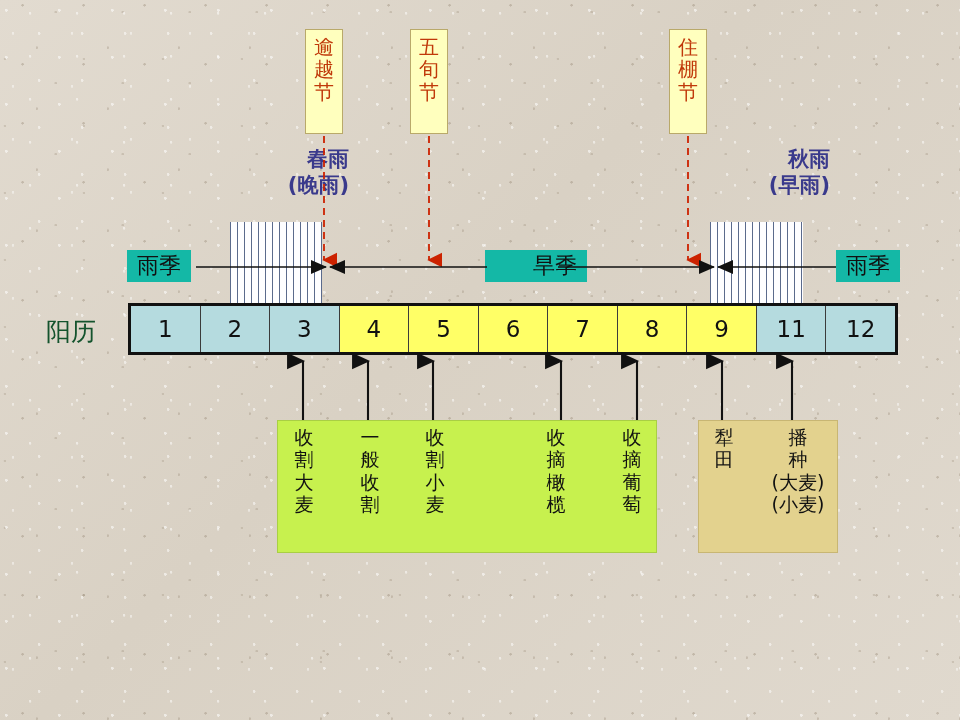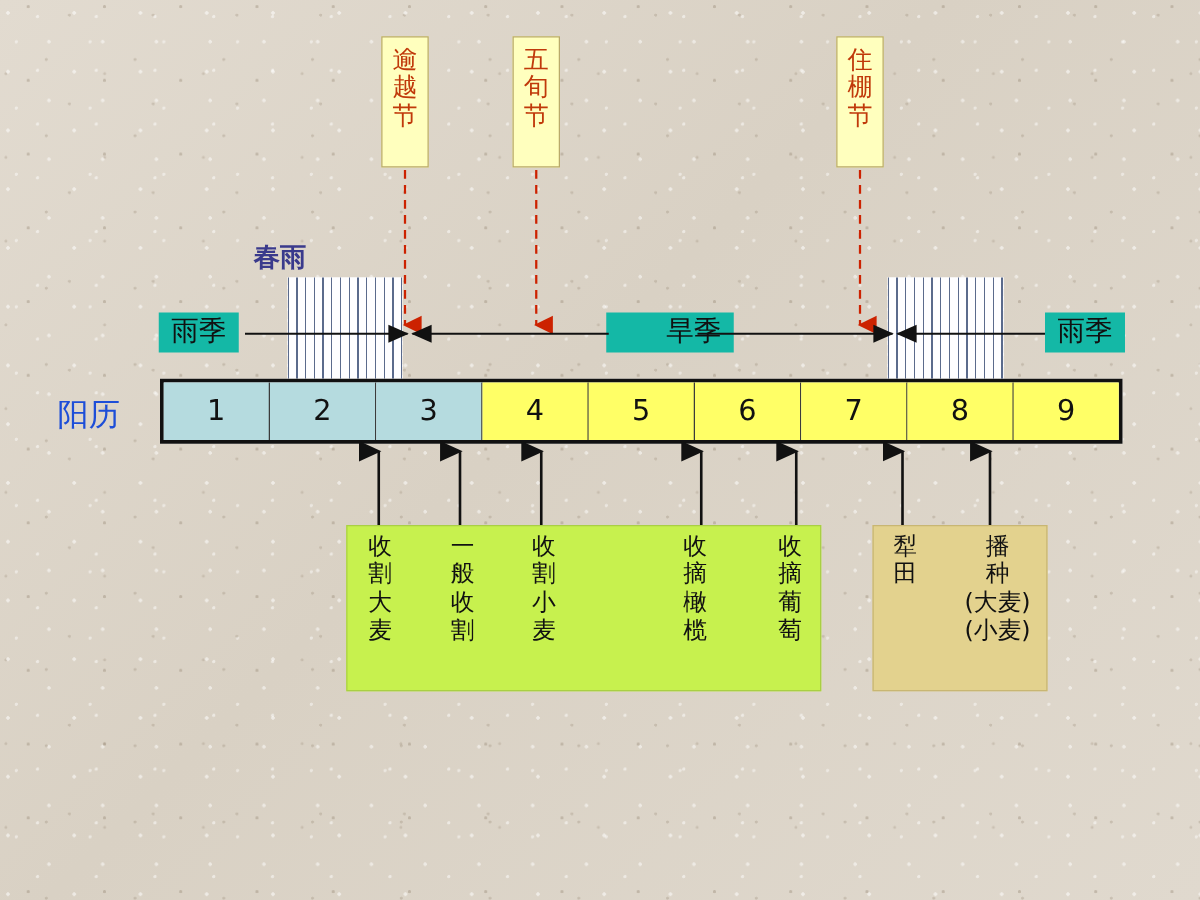--- a/index.html
+++ b/index.html
@@ -43,25 +43,24 @@
     z-index:6;
   }
   .festival-box span{display:block;}
 
   
   .rain-title{
     position:absolute;
     color:#3a3a8c;
     font-size:21px;
     font-weight:bold;
-    text-align:left;
+    text-align:right;
     line-height:1.22;
     z-index:6;
     white-space:nowrap;
-    margin-top:47px;
   }
   .rain-title span{display:block;}
 
   
   .rain-patch{
     position:absolute;
     background-color:#fdfdff;
     background-image:
       repeating-linear-gradient(to right,
         #5a6a8c 0px, #5a6a8c 1px, transparent 1px, transparent 7px),
@@ -98,21 +97,21 @@
     display:flex;align-items:center;justify-content:center;
     font-size:23px;color:#111;
     box-sizing:border-box;
   }
   .month-cell:last-child{border-right:none;}
   .month-cell.wet{background:#b5dbdf;}
   .month-cell.dry{background:#ffff66;}
 
   #calendar-label{
     position:absolute;left:46px;top:315px;
-    font-size:25px;color:#1d4ed8;z-index:6;white-space:nowrap;
+    font-size:25px;color:#14532d;z-index:6;white-space:nowrap;
   }
 
   
   .activity-box{
     position:absolute;
     box-sizing:border-box;
     z-index:4;
   }
   #activities-green{background:#c7f14e;border:1px solid #a9cf44;}
   #activities-tan{background:#e3d28e;border:1px solid #c8b673;}
@@ -149,22 +148,25 @@
   <span>节</span>
 </div>
 <div class="festival-box" style="left:669px;top:29px;width:38px;height:105px;">
   <span>住</span>
   <span>棚</span>
   <span>节</span>
 </div>
 
 <div class="rain-title" style="left:203px;top:147px;width:146px;">
   <span>春雨</span>
+  <span>(晚雨)</span>
 </div>
 <div class="rain-title" style="left:684px;top:147px;width:146px;">
+  <span>秋雨</span>
+  <span>(早雨)</span>
 </div>
 
 <div class="season-label" style="left:127px;top:250px;">
   <span>雨季</span>
 </div>
 <div class="season-label" style="left:485px;top:250px;padding-left:48px;">
   <span>旱季</span>
 </div>
 <div class="season-label" style="left:836px;top:250px;">
   <span>雨季</span>
@@ -191,20 +193,26 @@
       <span>6</span>
     </div>
   <div class="month-cell dry">
       <span>7</span>
     </div>
   <div class="month-cell dry">
       <span>8</span>
     </div>
   <div class="month-cell dry">
       <span>9</span>
+    </div>
+  <div class="month-cell wet">
+      <span>11</span>
+    </div>
+  <div class="month-cell wet">
+      <span>12</span>
     </div>
 </div>
 
 <div class="activity-box" id="activities-green" style="left:277px;top:420px;width:380px;height:133px;"></div>
 <div class="activity-box" id="activities-tan" style="left:698px;top:420px;width:140px;height:133px;"></div>
 
 <div class="activity-col" style="left:283px;top:426px;width:42px;">
   <span>收</span>
   <span>割</span>
   <span>大</span>

